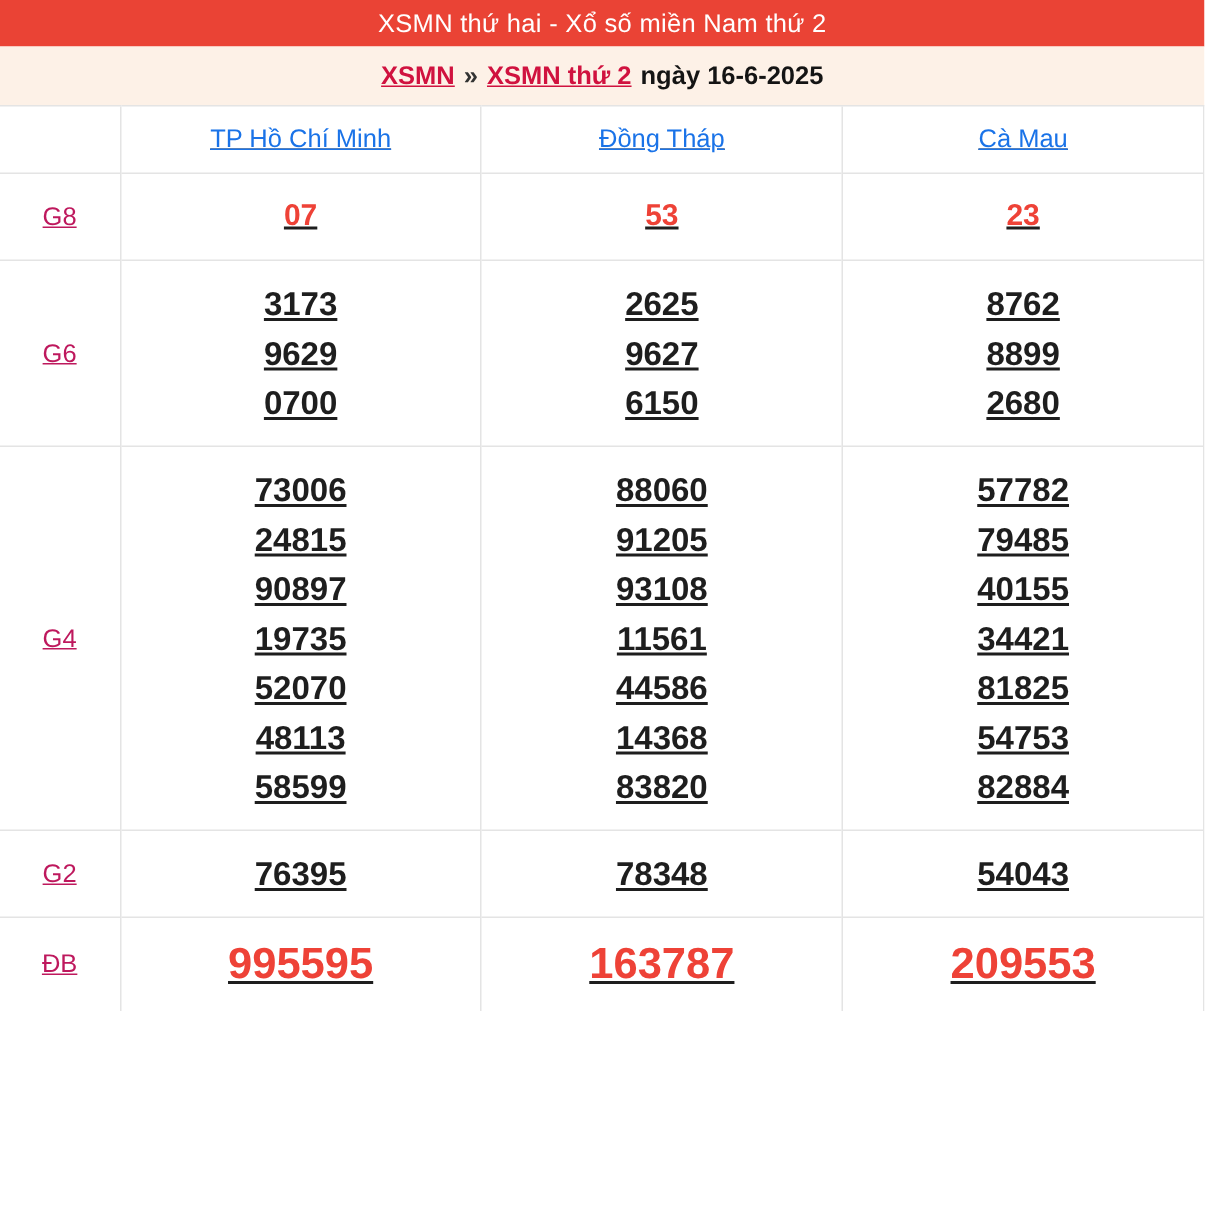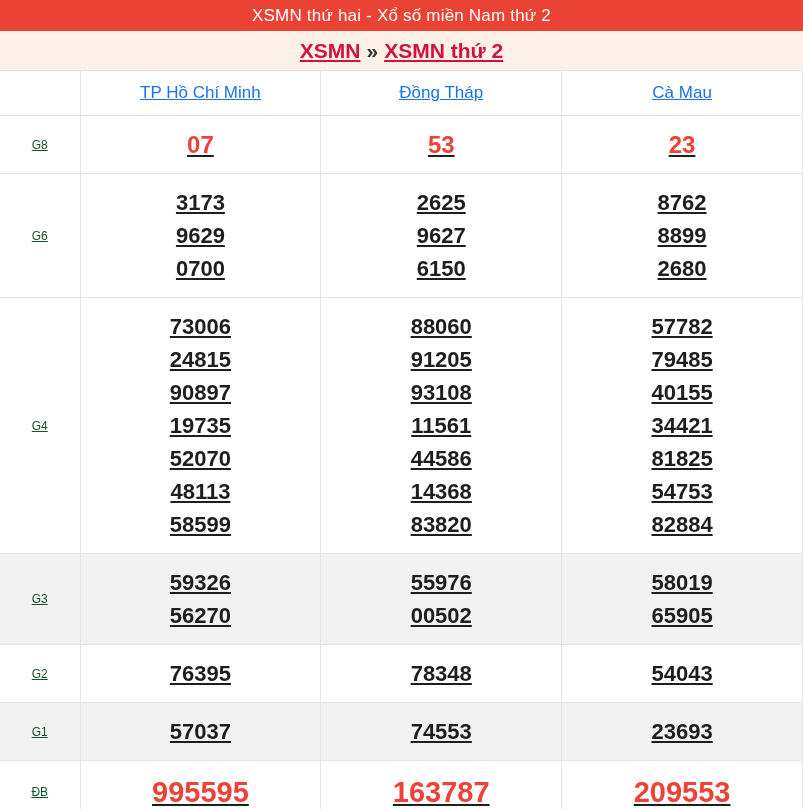--- a/index.html
+++ b/index.html
@@ -24,21 +24,21 @@
     height:31px;background:var(--accent);
     display:flex;align-items:center;justify-content:center;
   }
   .topbar h1{
     color:#fff;font-size:17px;font-weight:normal;letter-spacing:.2px;
   }
   
   .crumbbar{
     height:39px;background:var(--crumb-bg);
     display:flex;align-items:center;justify-content:center;
-    font-size:21px;font-weight:bold;gap:6px;
+    font-size:17px;font-weight:bold;gap:6px;
   }
   .crumbbar a{color:var(--crumb-red);text-decoration:underline;}
   .crumbbar .sep{color:#333;}
   .crumbbar .date{color:#141414;}
   
   table{width:803px;border-collapse:collapse;table-layout:fixed;}
   col.label-col{width:80px;}
   th,td{
     text-align:center;vertical-align:middle;
     border-top:1px solid var(--border);
@@ -47,39 +47,40 @@
     text-decoration:underline;
   }
   th:first-child,td:first-child{border-left:none;}
   th:last-child,td:last-child{border-right:1px solid var(--border);}
   thead th{height:33px;font-weight:normal;background:#fff;}
   thead a{
     color:var(--link-blue);text-decoration:underline;
     font-size:17px;font-weight:normal;
   }
   tr.alt td{background:var(--alt-bg);}
-  td.label{font-size:12px;color:#14532d;font-weight:normal;}
+  td.label{font-size:17px;color:#be185d;font-weight:normal;}
   .num{
     font-size:22px;font-weight:bold;line-height:33px;color:var(--ink);
     font-stretch:condensed;
   }
-  .num.red{color:var(--num-red);font-size:24px;}
+  .num.red{color:var(--num-red);font-size:20px;}
   tr.jackpot .num{font-size:29px;line-height:38px;color:var(--num-red);}
 </style>
 </head>
 <body>
 
 <header class="topbar">
   <h1>XSMN thứ hai - Xổ số miền Nam thứ 2</h1>
 </header>
 
 <nav class="crumbbar">
   <a href="#">XSMN</a>
   <span class="sep">»</span>
   <a href="#">XSMN thứ 2</a>
+  <span class="date">ngày 16-6-2025</span>
 </nav>
 
 <table>
   <colgroup>
     <col class="label-col">
     <col>
       <col>
       <col>
   </colgroup>
   <thead>
@@ -144,57 +145,30 @@
         <td>
           <div class="num">57782</div>
           <div class="num">79485</div>
           <div class="num">40155</div>
           <div class="num">34421</div>
           <div class="num">81825</div>
           <div class="num">54753</div>
           <div class="num">82884</div>
         </td>
       </tr>
-      <tr class="alt">
-        <td class="label">G3</td>
-        <td>
-          <div class="num">59326</div>
-          <div class="num">56270</div>
-        </td>
-        <td>
-          <div class="num">55976</div>
-          <div class="num">00502</div>
-        </td>
-        <td>
-          <div class="num">58019</div>
-          <div class="num">65905</div>
-        </td>
-      </tr>
       <tr class="">
         <td class="label">G2</td>
         <td>
           <div class="num">76395</div>
         </td>
         <td>
           <div class="num">78348</div>
         </td>
         <td>
           <div class="num">54043</div>
-        </td>
-      </tr>
-      <tr class="alt">
-        <td class="label">G1</td>
-        <td>
-          <div class="num">57037</div>
-        </td>
-        <td>
-          <div class="num">74553</div>
-        </td>
-        <td>
-          <div class="num">23693</div>
         </td>
       </tr>
       <tr class=" jackpot">
         <td class="label">ĐB</td>
         <td>
           <div class="num red">995595</div>
         </td>
         <td>
           <div class="num red">163787</div>
         </td>

